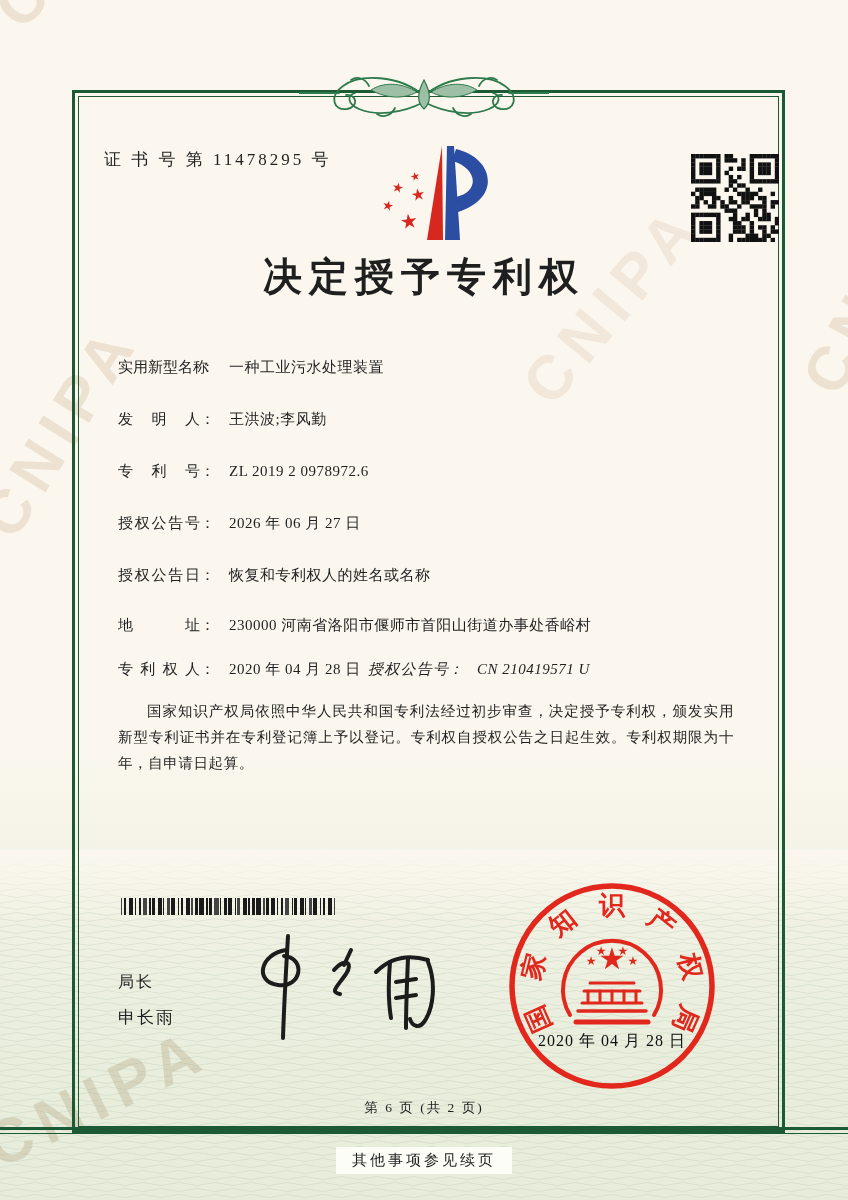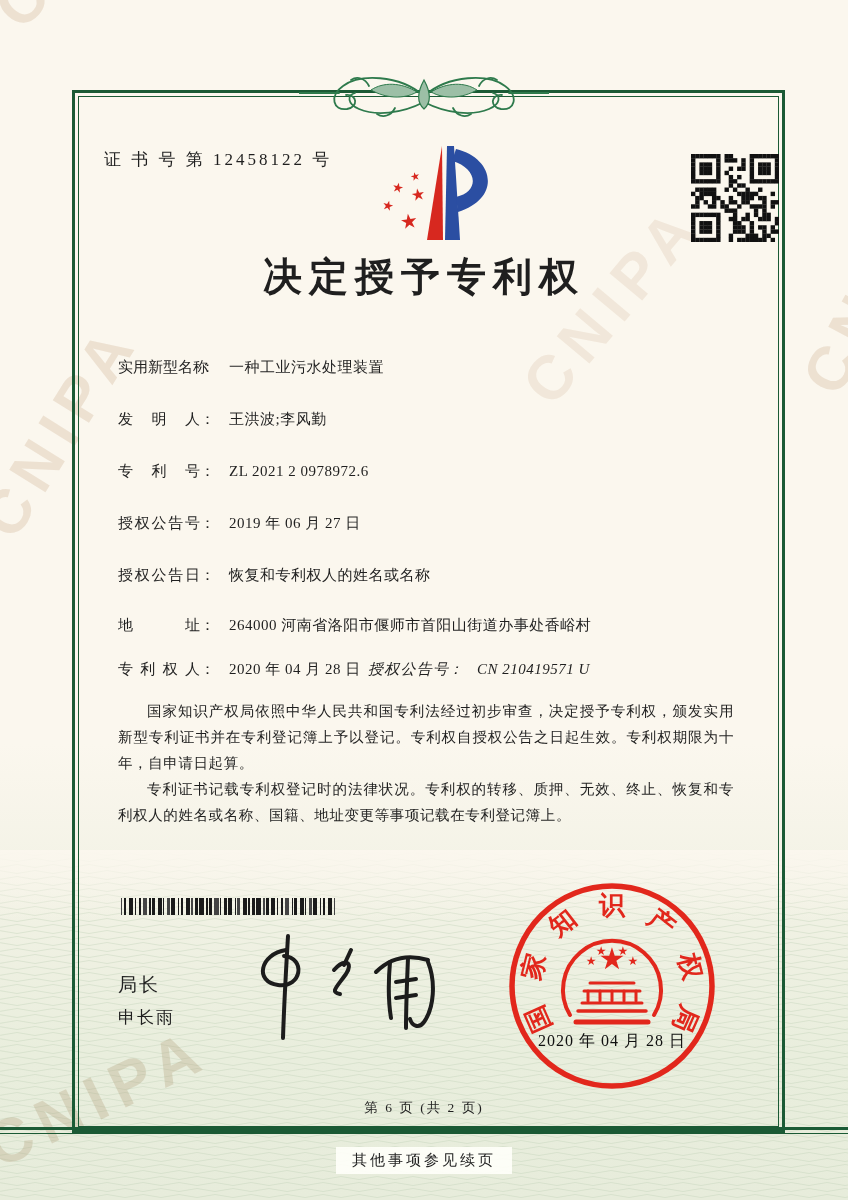--- a/index.html
+++ b/index.html
@@ -40,21 +40,21 @@
   .r0{top:358px}.r1{top:410px}.r2{top:462px}.r3{top:514px}.r4{top:566px}.r5{top:616px}.r6{top:660px}
   .grp2{position:absolute;left:250px;top:0;font-style:italic;}
   .grp2 .lbl{width:80px;}
   
   #paras{position:absolute;left:118px;top:698px;width:616px;z-index:4;}
   #paras p{margin:0;font-size:14.5px;line-height:26px;text-indent:2em;text-align:justify;letter-spacing:.6px;}
   
   #barcode{position:absolute;left:121px;top:898px;height:17px;z-index:4;display:flex;align-items:stretch;}
   #barcode div{height:100%;}
   
-  #officer-title{position:absolute;left:118px;top:972px;font-size:19px;z-index:4;
+  #officer-title{position:absolute;left:118px;top:972px;font-size:16px;z-index:4;
     font-family:"Liberation Sans","DejaVu Sans",sans-serif;letter-spacing:2px;}
   #officer-name{position:absolute;left:118px;top:1006px;font-size:17px;z-index:4;
     font-family:"Liberation Sans","DejaVu Sans",sans-serif;letter-spacing:2px;}
   #signature{position:absolute;left:238px;top:930px;width:230px;height:115px;z-index:5;}
   
   #seal{position:absolute;left:503px;top:877px;width:218px;height:218px;z-index:5;}
   #seal-date{position:absolute;left:503px;top:1031px;width:218px;text-align:center;z-index:6;
     font-size:16px;letter-spacing:1px;color:#101010;}
   
   #page-info{position:absolute;left:0;top:1099px;width:848px;text-align:center;
@@ -155,21 +155,21 @@
       <path d="M125,32 C100,10 60,10 44,22 C30,32 34,47 48,45 C60,43 58,30 47,31"></path>
       <path d="M125,38 C102,50 76,52 60,45 C48,40 48,31 56,29"></path>
       <path d="M118,28 C102,18 84,18 72,26 C86,34 104,36 118,28 Z" fill="#9cbfa6" stroke-width="1"></path>
       <path d="M70,22 C66,14 58,12 52,16"></path>
       <path d="M96,44 C92,52 84,54 78,50"></path>
     </g>
     <path d="M125,16 C119,27 117,38 125,45 C133,38 131,27 125,16 Z" fill="#9cbfa6" stroke-width="1.2"></path>
   </g>
 </svg>
 
-<div id="cert-no">证 书 号 第 12458122 号</div>
+<div id="cert-no">证 书 号 第 11478295 号</div>
 
 <svg id="logo" viewBox="0 0 150 118">
   <polygon points="92,10 77,104 93,104" fill="#d7281f"></polygon>
   <polygon points="97,10 95,104 110,104 104,10" fill="#2b4ea2"></polygon>
   <path d="M106,13 C144,22 152,62 108,76 L106,61 C130,56 128,32 102,25 Z" fill="#2b4ea2"></path>
   <g fill="#d7281f" font-family="'DejaVu Sans',sans-serif" text-anchor="middle">
     <text x="66" y="44" font-size="11" transform="rotate(-14 66 44)">★</text>
     <text x="47" y="56" font-size="13" transform="rotate(12 47 56)">★</text>
     <text x="69" y="64" font-size="16" transform="rotate(-10 69 64)">★</text>
     <text x="37" y="74" font-size="13" transform="rotate(14 37 74)">★</text>
@@ -403,41 +403,40 @@
 
 <div id="title">决定授予专利权</div>
 
 <div class="row r0">
   <span class="lbl">实用新型名称</span><span>：</span><span class="val">一种工业污水处理装置</span>
 </div>
 <div class="row r1">
   <span class="lbl">发明人</span><span>：</span><span class="val">王洪波;李风勤</span>
 </div>
 <div class="row r2">
-  <span class="lbl">专利号</span><span>：</span><span class="val">ZL 2021 2 0978972.6</span>
+  <span class="lbl">专利号</span><span>：</span><span class="val">ZL 2019 2 0978972.6</span>
 </div>
 <div class="row r3">
-  <span class="lbl">授权公告号</span><span>：</span><span class="val">2019 年 06 月 27 日</span>
+  <span class="lbl">授权公告号</span><span>：</span><span class="val">2026 年 06 月 27 日</span>
 </div>
 <div class="row r4">
   <span class="lbl">授权公告日</span><span>：</span><span class="val">恢复和专利权人的姓名或名称</span>
 </div>
 <div class="row r5">
-  <span class="lbl">地址</span><span>：</span><span class="val">264000 河南省洛阳市偃师市首阳山街道办事处香峪村</span>
+  <span class="lbl">地址</span><span>：</span><span class="val">230000 河南省洛阳市偃师市首阳山街道办事处香峪村</span>
 </div>
 <div class="row r6">
   <span class="lbl">专利权人</span><span>：</span><span class="val">2020 年 04 月 28 日</span>
   <span class="grp2">
     <span class="lbl">授权公告号</span><span>：</span><span class="val">CN 210419571 U</span>
   </span>
 </div>
 
 <div id="paras">
   <p>国家知识产权局依照中华人民共和国专利法经过初步审查，决定授予专利权，颁发实用新型专利证书并在专利登记簿上予以登记。专利权自授权公告之日起生效。专利权期限为十年，自申请日起算。</p>
-  <p>专利证书记载专利权登记时的法律状况。专利权的转移、质押、无效、终止、恢复和专利权人的姓名或名称、国籍、地址变更等事项记载在专利登记簿上。</p>
 </div>
 
 <div id="barcode">
     <div style="width: 1.4px; background: rgb(68, 68, 68); margin-right: 1.3px;"></div>
     <div style="width: 2.8px; background: rgb(26, 26, 26); margin-right: 2.6px;"></div>
     <div style="width: 4.2px; background: rgb(26, 26, 26); margin-right: 1.3px;"></div>
     <div style="width: 1.4px; background: rgb(26, 26, 26); margin-right: 2.6px;"></div>
     <div style="width: 2.8px; background: rgb(26, 26, 26); margin-right: 1.3px;"></div>
     <div style="width: 4.2px; background: rgb(68, 68, 68); margin-right: 2.6px;"></div>
     <div style="width: 1.4px; background: rgb(26, 26, 26); margin-right: 1.3px;"></div>

